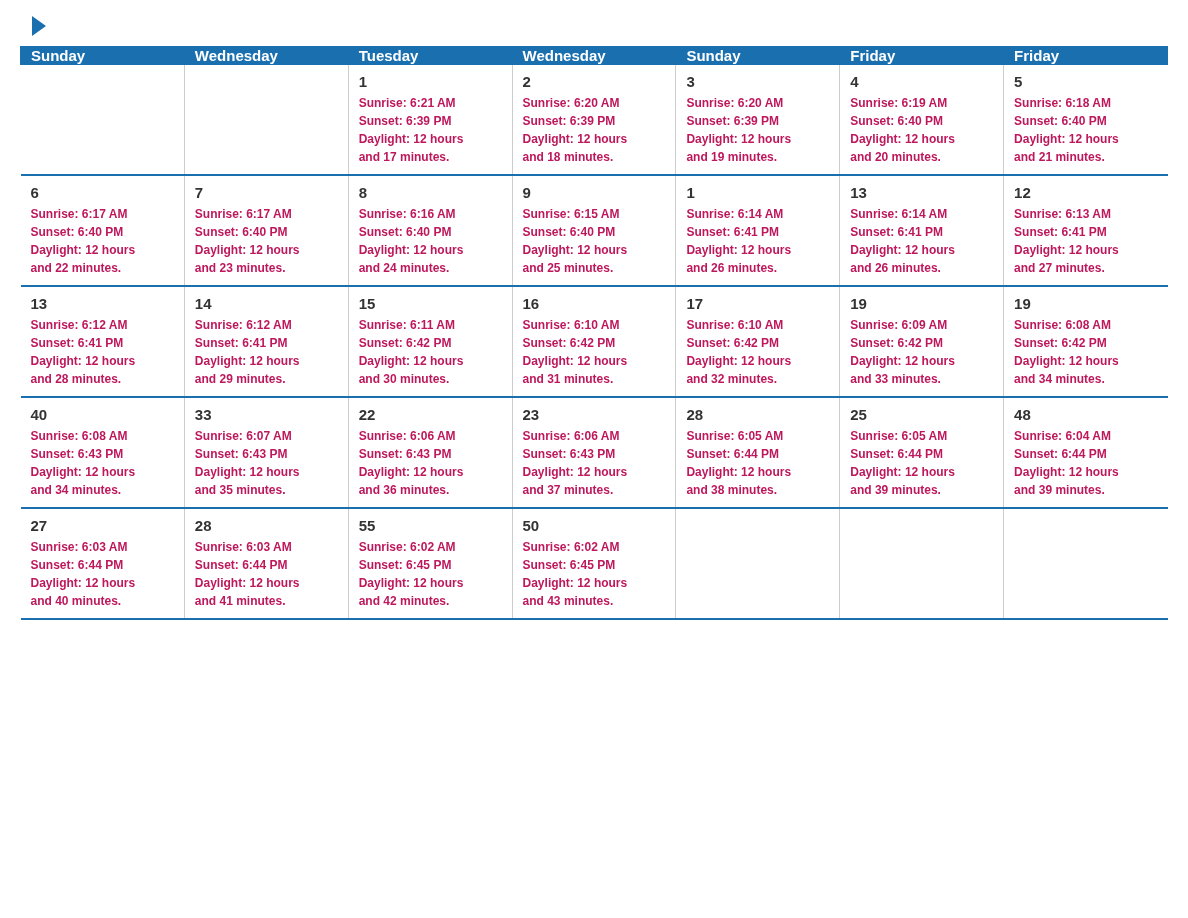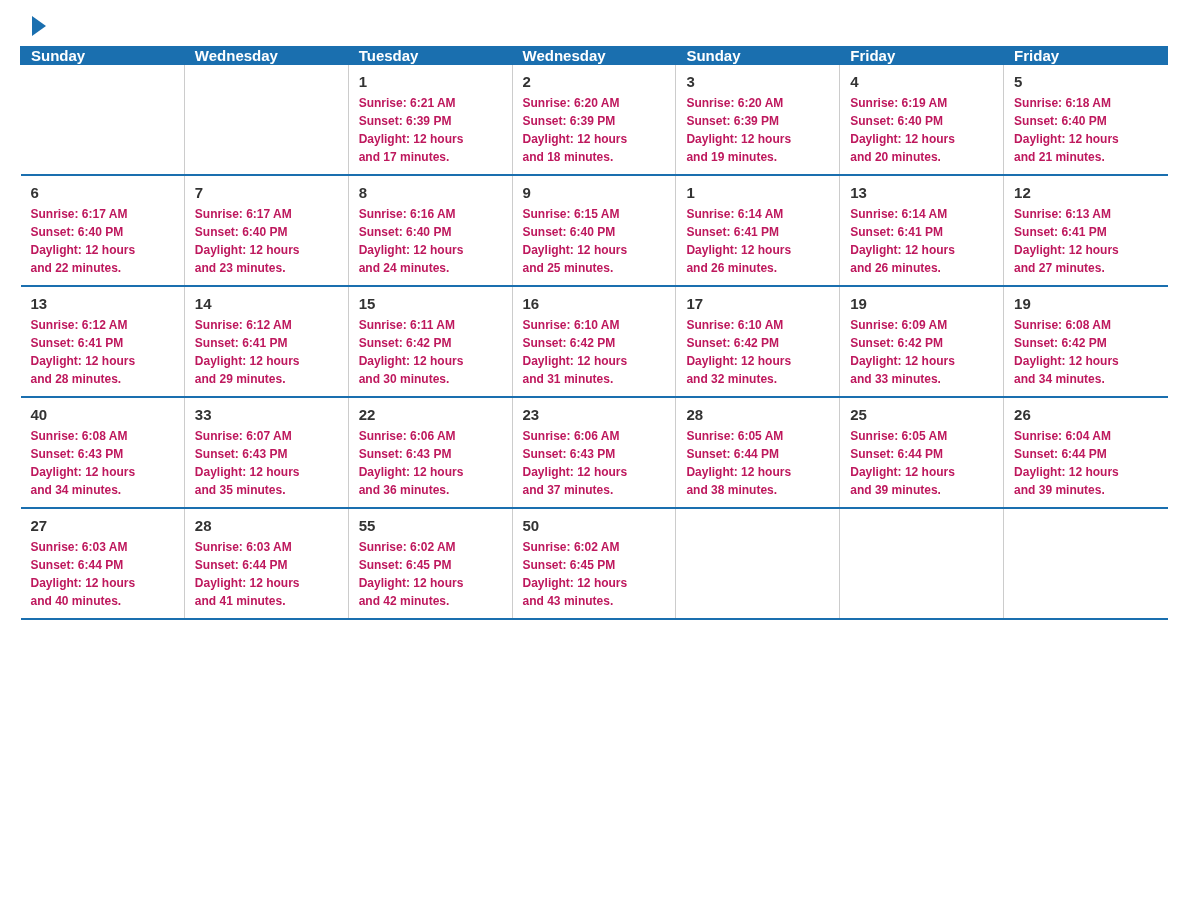--- a/index.html
+++ b/index.html
@@ -242,21 +242,21 @@
           </td>
           <td>
             <span class="day-num">28</span>
             <div class="day-info">Sunrise: 6:05 AM<br>Sunset: 6:44 PM<br>Daylight: 12 hours<br>and 38 minutes.</div>
           </td>
           <td>
             <span class="day-num">25</span>
             <div class="day-info">Sunrise: 6:05 AM<br>Sunset: 6:44 PM<br>Daylight: 12 hours<br>and 39 minutes.</div>
           </td>
           <td>
-            <span class="day-num">26</span>
+            <span class="day-num">48</span>
             <div class="day-info">Sunrise: 6:04 AM<br>Sunset: 6:44 PM<br>Daylight: 12 hours<br>and 39 minutes.</div>
           </td>
         </tr>
         <tr>
           <td>
             <span class="day-num">27</span>
             <div class="day-info">Sunrise: 6:03 AM<br>Sunset: 6:44 PM<br>Daylight: 12 hours<br>and 40 minutes.</div>
           </td>
           <td>
             <span class="day-num">28</span>

